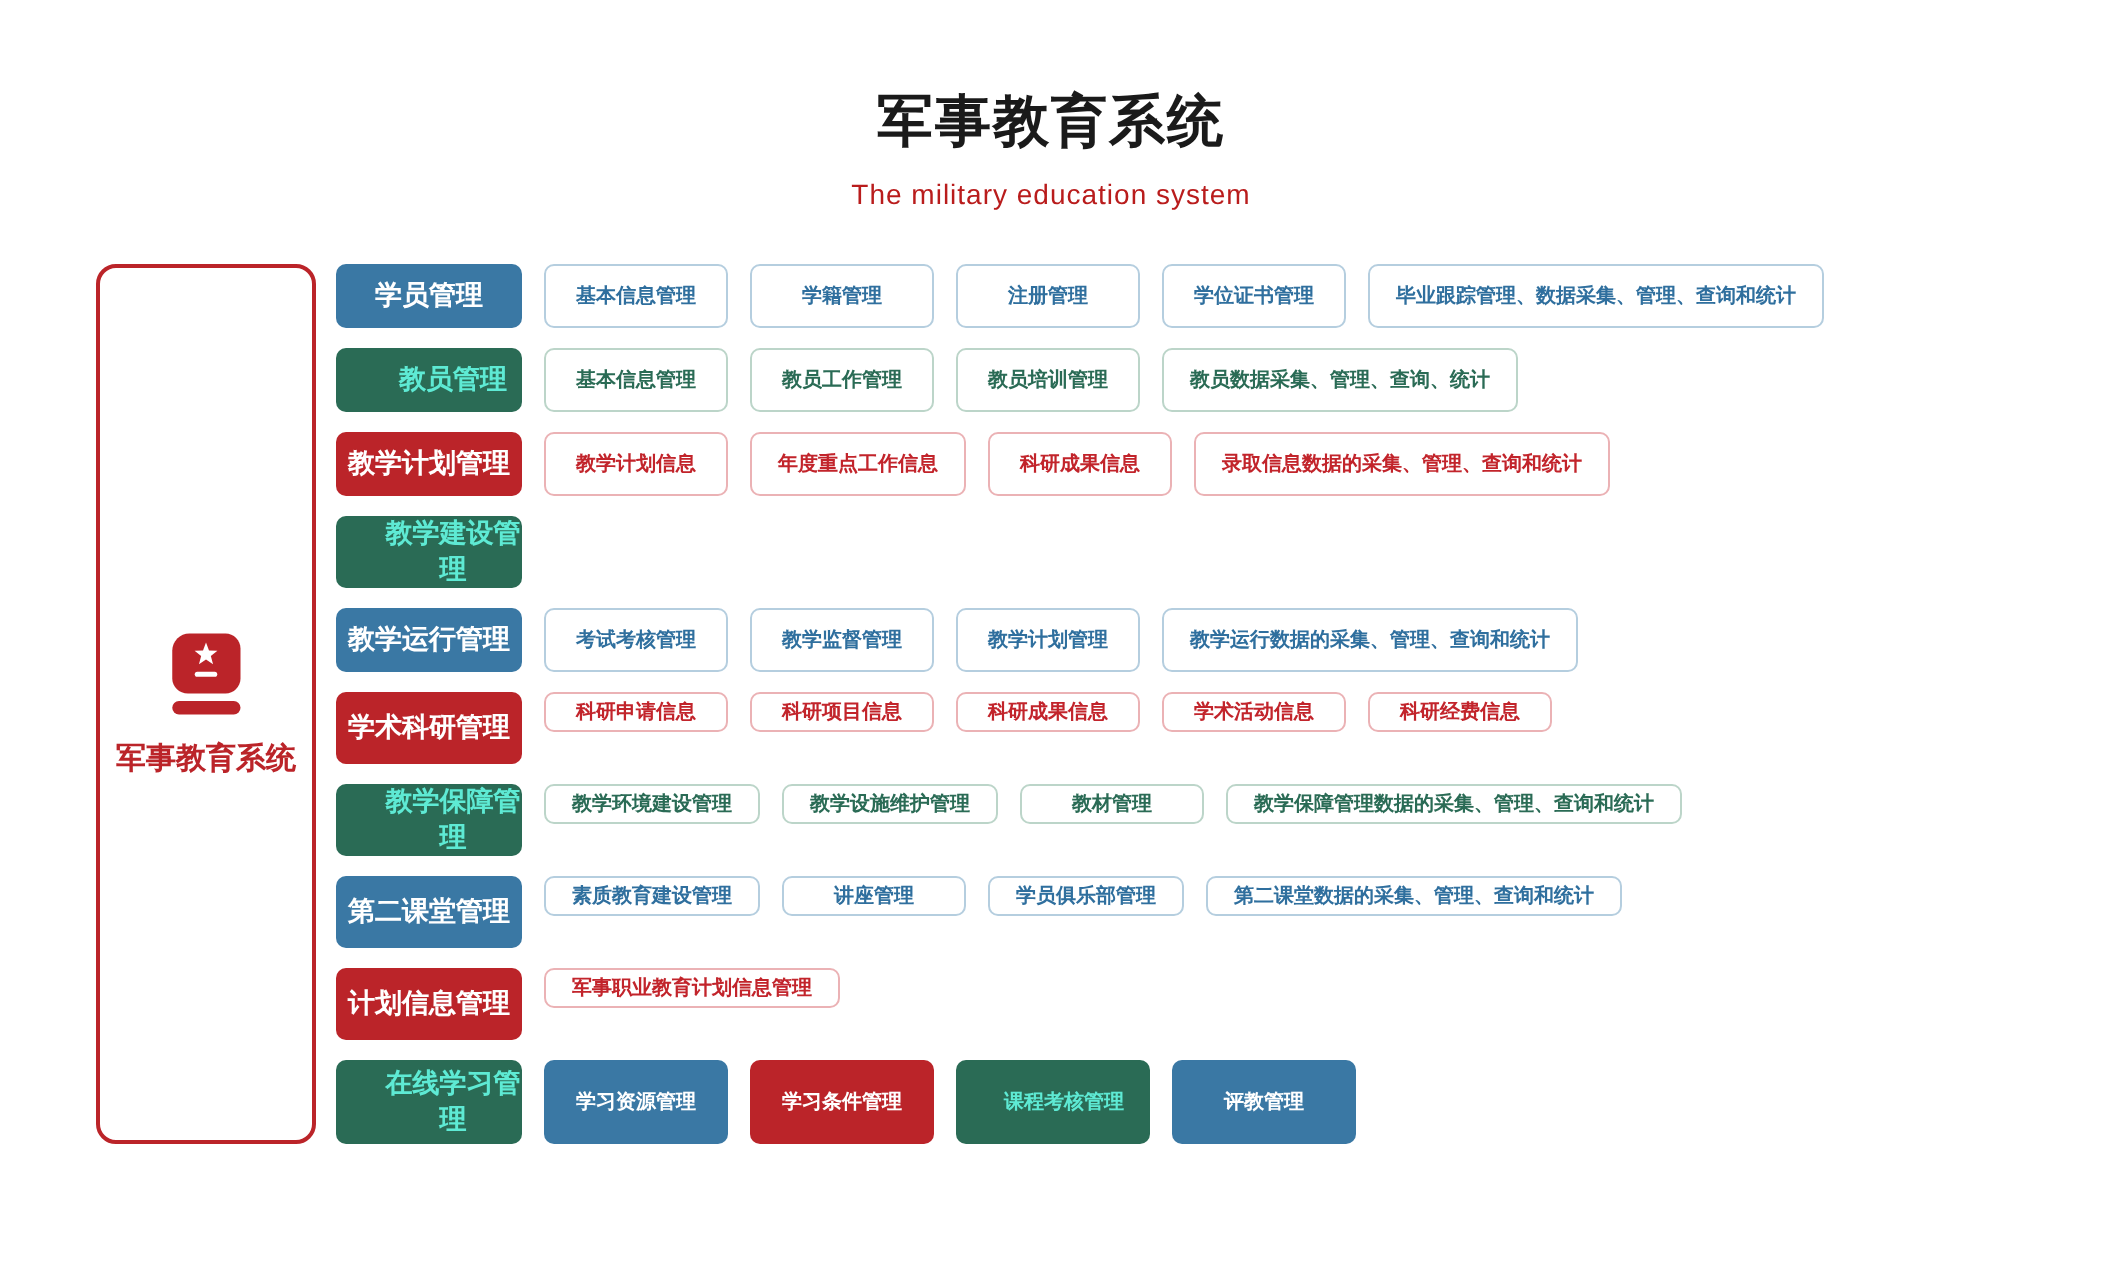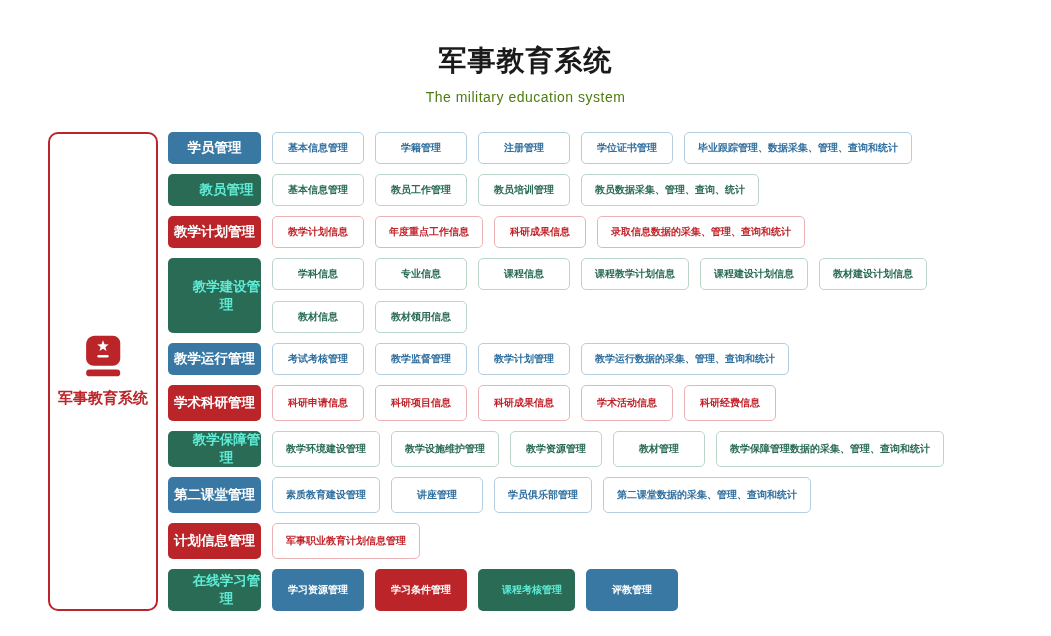--- a/index.html
+++ b/index.html
@@ -1,20 +1,20 @@
 <!DOCTYPE html>
 <html style="--blue: #3A78A4; --green: #2A6B55; --red: #BB2429; --blue-text: #2F6F9E; --green-text: #2A6B55; --red-text: #C2242B; --blue-border: #B5CEDF; --green-border: #BCD5C9; --red-border: #EBB2B5;"><head>
 <meta charset="utf-8">
 <style>
   * { margin:0; padding:0; box-sizing:border-box; }
   html,body { width:1051px; height:636px; background:#ffffff; overflow:hidden;
     font-family:"Liberation Sans","DejaVu Sans",sans-serif; }
   .header { text-align:center; padding-top:42px; }
   .header h1 { font-size:28px; font-weight:bold; color:#1a1a1a; letter-spacing:1px; }
-  .header p { font-size:14px; color:#4d7c0f; margin-top:9px; letter-spacing:0.5px; }
+  .header p { font-size:14px; color:#b91c1c; margin-top:9px; letter-spacing:0.5px; }
   .main { display:flex; align-items:stretch; padding:0 40px 0 48px; margin-top:27px; }
   .root-node {
     flex:0 0 110px; width:110px; margin-right:10px;
     border:2px solid var(--red); border-radius:10px; background:#fff;
     display:flex; flex-direction:column; align-items:center; justify-content:center; gap:12px;
   }
   .root-node .root-label { color:var(--red); font-size:15px; font-weight:bold; }
   .root-node svg { display:block; }
   .rows { flex:1; display:flex; flex-direction:column; gap:10px; }
   .row { display:flex; gap:11px; align-items:stretch; }
@@ -22,21 +22,21 @@
     flex:0 0 93px; width:93px; display:flex; align-items:center; justify-content:center;
     border-radius:5px; color:#fff; font-size:13.5px; font-weight:bold; text-align:center;
   }
   .lines { display:flex; flex-direction:column; gap:11px; }
   .line { display:flex; gap:11px; }
   .node {
     min-width:92px; padding:0 13px; display:flex; align-items:center; justify-content:center;
     border-radius:5px; background:#fff; font-size:10px; font-weight:bold; white-space:nowrap;
   }
   .row-sm .node { height:32px; } .row-sm .cat { min-height:32px; }
-  .row-md .node { height:36px; } .row-md .cat { min-height:36px; }
+  .row-md .node { height:20px; } .row-md .cat { min-height:36px; }
   .row-lg .node { height:42px; } .row-lg .cat { min-height:42px; }
   .cat.blue,  .node.solid.blue  { background:var(--blue);  color:#fff; }
   .cat.green, .node.solid.green { background:var(--green); color:#5eead4;padding-left:24px; }
   .cat.red,   .node.solid.red   { background:var(--red);   color:#fff; }
   .node.outline.blue  { color:var(--blue-text);  border:1px solid var(--blue-border); }
   .node.outline.green { color:var(--green-text); border:1px solid var(--green-border); }
   .node.outline.red   { color:var(--red-text);   border:1px solid var(--red-border); }
 </style>
 </head>
 <body>
@@ -88,34 +88,20 @@
           <div class="line">
             <div class="node outline red">教学计划信息</div>
             <div class="node outline red">年度重点工作信息</div>
             <div class="node outline red">科研成果信息</div>
             <div class="node outline red">录取信息数据的采集、管理、查询和统计</div>
           </div>
         </div>
       </div>
       <div class="row row-sm">
         <div class="cat green">教学建设管理</div>
-        <div class="lines">
-          <div class="line">
-            <div class="node outline green">学科信息</div>
-            <div class="node outline green">专业信息</div>
-            <div class="node outline green">课程信息</div>
-            <div class="node outline green">课程教学计划信息</div>
-            <div class="node outline green">课程建设计划信息</div>
-            <div class="node outline green">教材建设计划信息</div>
-          </div>
-          <div class="line">
-            <div class="node outline green">教材信息</div>
-            <div class="node outline green">教材领用信息</div>
-          </div>
-        </div>
       </div>
       <div class="row row-sm">
         <div class="cat blue">教学运行管理</div>
         <div class="lines">
           <div class="line">
             <div class="node outline blue">考试考核管理</div>
             <div class="node outline blue">教学监督管理</div>
             <div class="node outline blue">教学计划管理</div>
             <div class="node outline blue">教学运行数据的采集、管理、查询和统计</div>
           </div>
@@ -132,21 +118,20 @@
             <div class="node outline red">科研经费信息</div>
           </div>
         </div>
       </div>
       <div class="row row-md">
         <div class="cat green">教学保障管理</div>
         <div class="lines">
           <div class="line">
             <div class="node outline green">教学环境建设管理</div>
             <div class="node outline green">教学设施维护管理</div>
-            <div class="node outline green">教学资源管理</div>
             <div class="node outline green">教材管理</div>
             <div class="node outline green">教学保障管理数据的采集、管理、查询和统计</div>
           </div>
         </div>
       </div>
       <div class="row row-md">
         <div class="cat blue">第二课堂管理</div>
         <div class="lines">
           <div class="line">
             <div class="node outline blue">素质教育建设管理</div>

